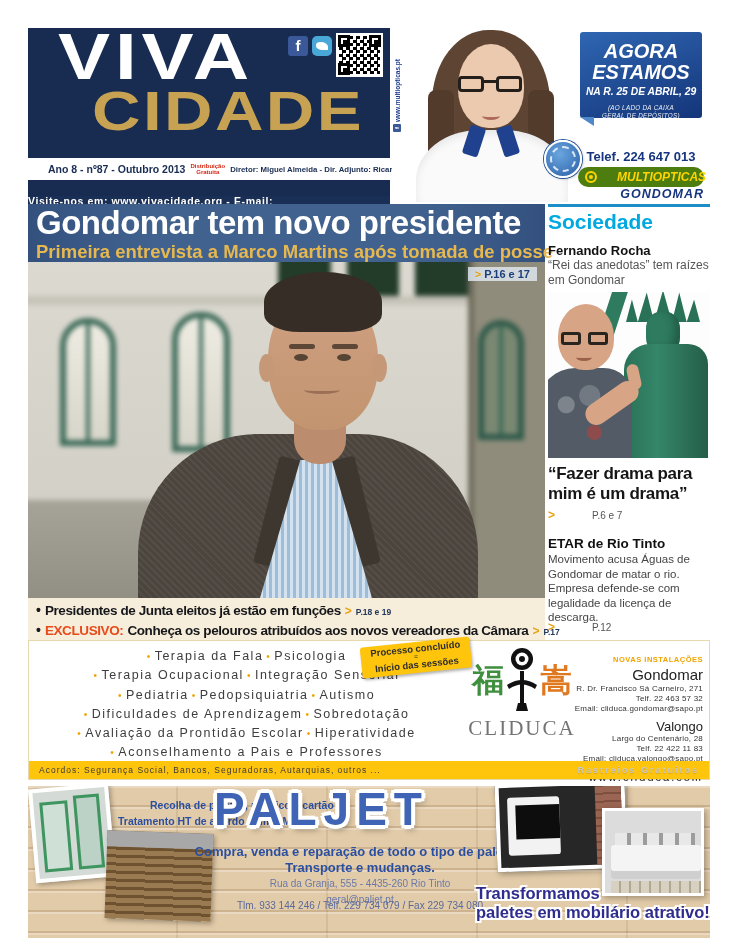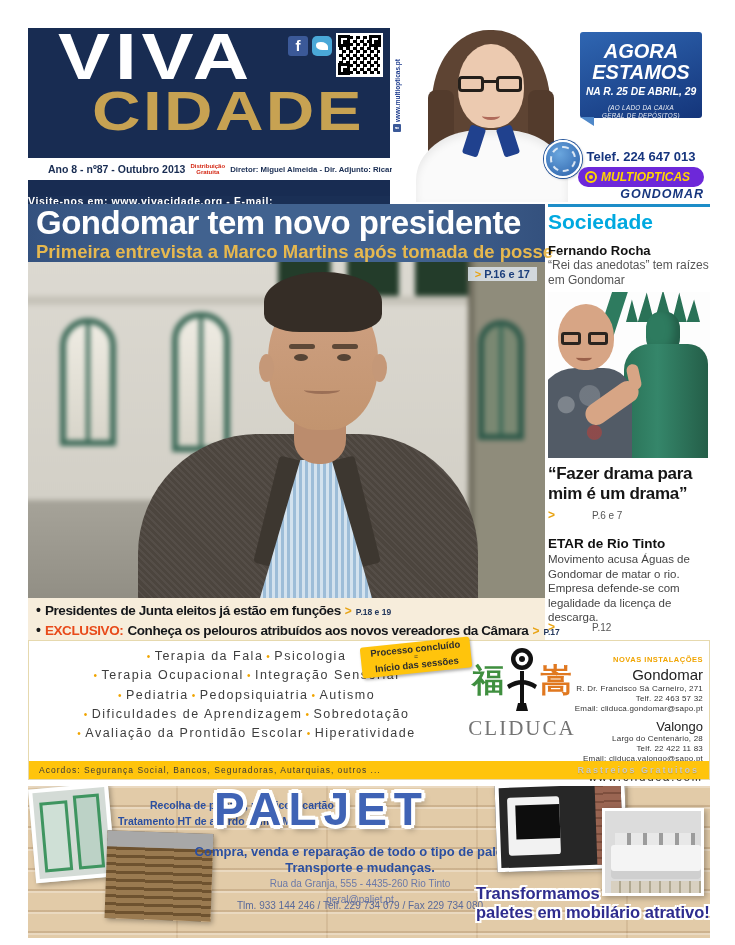--- a/index.html
+++ b/index.html
@@ -56,22 +56,22 @@
             box-shadow:0 0 0 1px #24549a,1px 1px 3px rgba(0,0,0,.3);}
   .mo-stamp:after{content:"";position:absolute;left:4px;top:4px;right:4px;bottom:4px;border:2px dashed rgba(255,255,255,.8);border-radius:50%;}
   .mo-box{position:absolute;left:188px;top:4px;width:122px;height:86px;border-radius:3px;color:#fff;text-align:center;
           background:linear-gradient(160deg,#2f66b2,#14357a);font-style:italic;}
   .mo-box:after{content:"";position:absolute;left:0;bottom:-8px;border-left:14px solid transparent;border-top:9px solid #4f87c8;}
   .mo-ag{font-size:20px;font-weight:bold;margin-top:9px;line-height:21px;}
   .mo-es{font-size:20px;font-weight:bold;line-height:21px;}
   .mo-rua{font-size:10.3px;font-weight:bold;margin-top:3px;}
   .mo-lado{font-size:6.3px;margin-top:7px;line-height:8px;opacity:.92;letter-spacing:.3px;}
   .mo-phone{position:absolute;left:188px;top:121px;width:122px;text-align:center;color:#16357e;font-weight:bold;font-size:13px;}
-  .mo-brandbar{position:absolute;left:186px;top:139px;width:126px;height:20px;background:#6d28d9;border-radius:10px;
-               display:flex;align-items:center;gap:4px;padding:0 7px;}
+  .mo-brandbar{position:absolute;left:186px;top:139px;width:126px;height:20px;background:#4d7c0f;border-radius:10px;
+               display:flex;align-items:center;gap:20px;padding:0 7px;}
   .mo-swirl{width:12px;height:12px;border-radius:50%;border:2px solid #ffd400;position:relative;flex:none;}
   .mo-swirl:after{content:"";position:absolute;left:2px;top:2px;width:4px;height:4px;border-radius:50%;background:#ffd400;}
   .mo-brand{color:#ffd400;font-size:12px;font-weight:bold;font-style:italic;white-space:nowrap;}
   .mo-city{position:absolute;left:186px;top:159px;width:126px;text-align:right;color:#16357e;font-weight:bold;
            font-style:italic;font-size:12.5px;letter-spacing:1px;}
 
   
   .hbar{position:absolute;left:28px;top:204px;width:517px;height:58px;
         background:linear-gradient(90deg,#34517e,#41628f 25%,#41628f 75%,#34517e);}
   .hl1{position:absolute;left:8px;top:0px;font-size:33px;color:#fff;font-weight:bold;letter-spacing:-.5px;white-space:nowrap;}
@@ -372,20 +372,21 @@
     </div>
   </div>
 
   <div class="cliduca">
     <div class="cl-services">
         <div class="svc-row"><span class="svc-dot">•</span><span>Terapia da Fala</span><span class="svc-dot">•</span><span>Psicologia</span></div>
         <div class="svc-row"><span class="svc-dot">•</span><span>Terapia Ocupacional</span><span class="svc-dot">•</span><span>Integração Sensorial</span></div>
         <div class="svc-row"><span class="svc-dot">•</span><span>Pediatria</span><span class="svc-dot">•</span><span>Pedopsiquiatria</span><span class="svc-dot">•</span><span>Autismo</span></div>
         <div class="svc-row"><span class="svc-dot">•</span><span>Dificuldades de Aprendizagem</span><span class="svc-dot">•</span><span>Sobredotação</span></div>
         <div class="svc-row"><span class="svc-dot">•</span><span>Avaliação da Prontidão Escolar</span><span class="svc-dot">•</span><span>Hiperatividade</span></div>
+        <div class="svc-row"><span class="svc-dot">•</span><span>Aconselhamento a Pais e Professores</span></div>
       </div>
     <div class="badge">
       <div class="bdg1">Processo concluído</div>
       <div class="bdgm">=</div>
       <div class="bdg1">Início das sessões</div>
     </div>
     <div class="cl-logo">
       <div class="lg-row">
         <span class="lg-char lc1">福</span>
         <svg width="34" height="66" viewBox="0 0 34 66">

